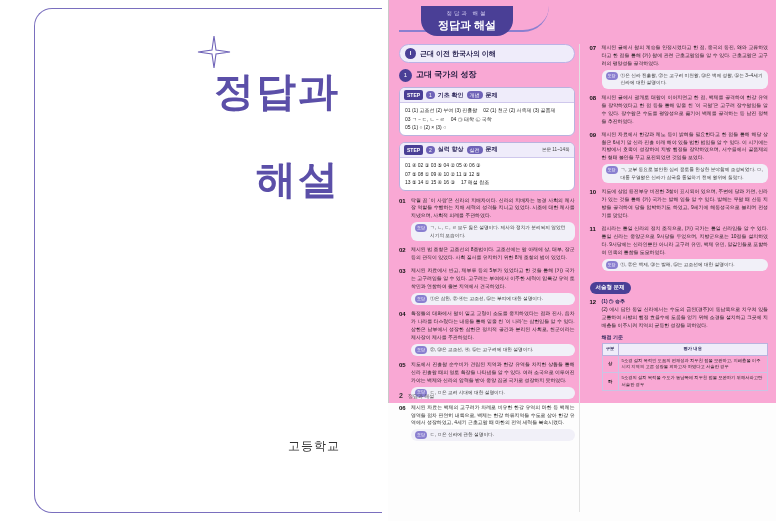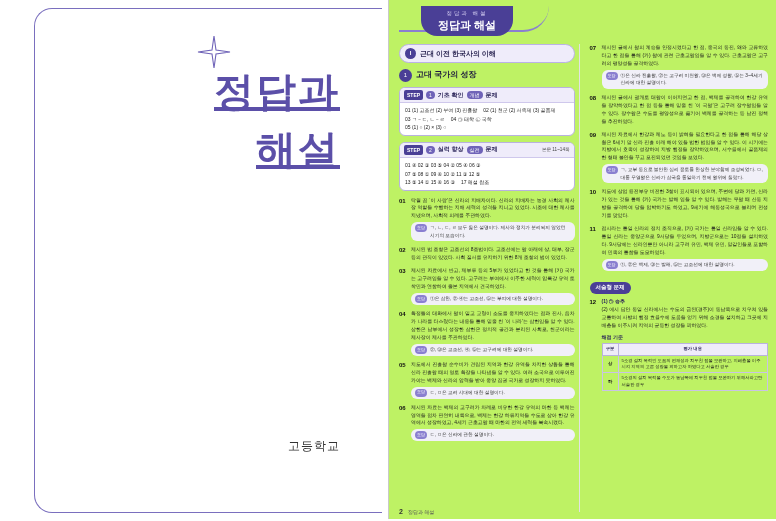--- a/index.html
+++ b/index.html
@@ -35,23 +35,22 @@
   }
   .cover-title {
     position: absolute;
     right: 48px; top: 62px;
     text-align: right;
     font-size: 40px;
     font-weight: 700;
     color: #5b4fa8;
     letter-spacing: 2px;
     line-height: 1.45;
-    text-decoration: underline;
-  }
-  .cover-title .line2 { display:block; }
+  }
+  .cover-title .line2 { display:block;margin-top:30px; }
   .sparkle {
     position: absolute;
     left: 196px; top: 34px;
     width: 36px; height: 36px;
     color: #6f63b8;
   }
   .cover-sub {
     position: absolute;
     right: 48px; bottom: 66px;
     text-align: right;
@@ -65,22 +64,22 @@
     text-align: right;
     font-size: 21px;
     font-weight: 700;
     color: #111;
     letter-spacing: 1px;
   }
 
   
   .content {
     position: relative;
-    width: 388px; height: 519px;
-    background: #bef264;
+    width: 388px; height: 403px;
+    background: #f9a8d4;
     border-left: 1px solid #c9c9c9;
     padding: 6px 8px 14px 10px;
   }
   .banner {
     position: relative;
     height: 34px;
     margin-bottom: 4px;
   }
   .banner-shape {
     position: absolute;

